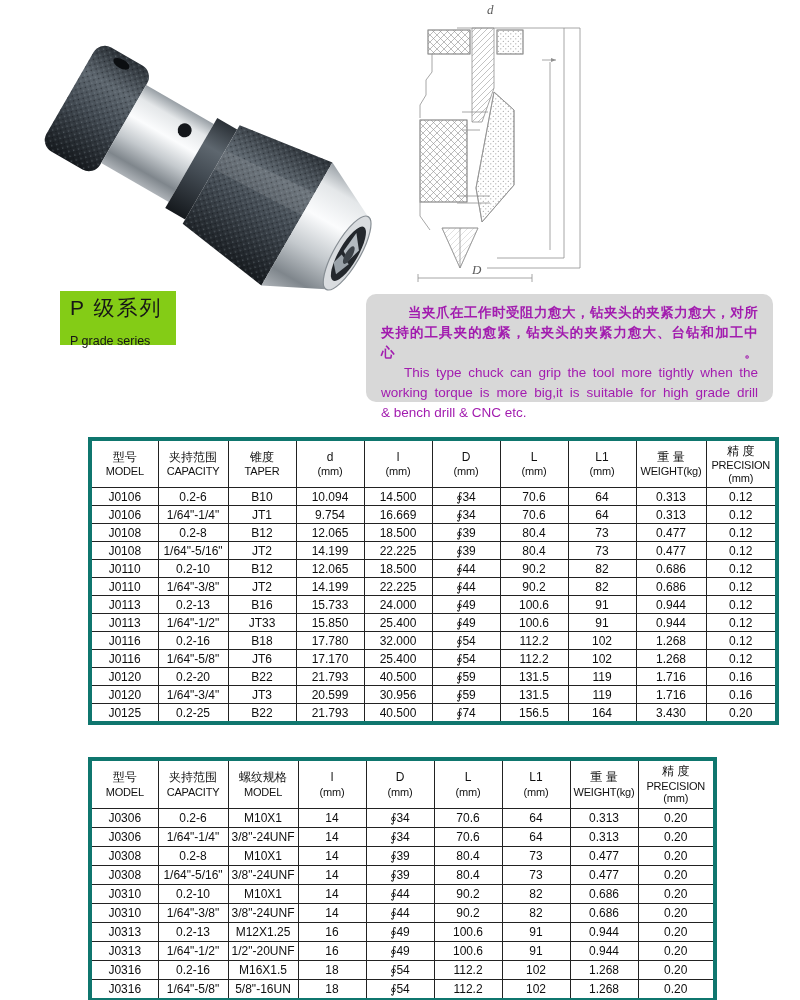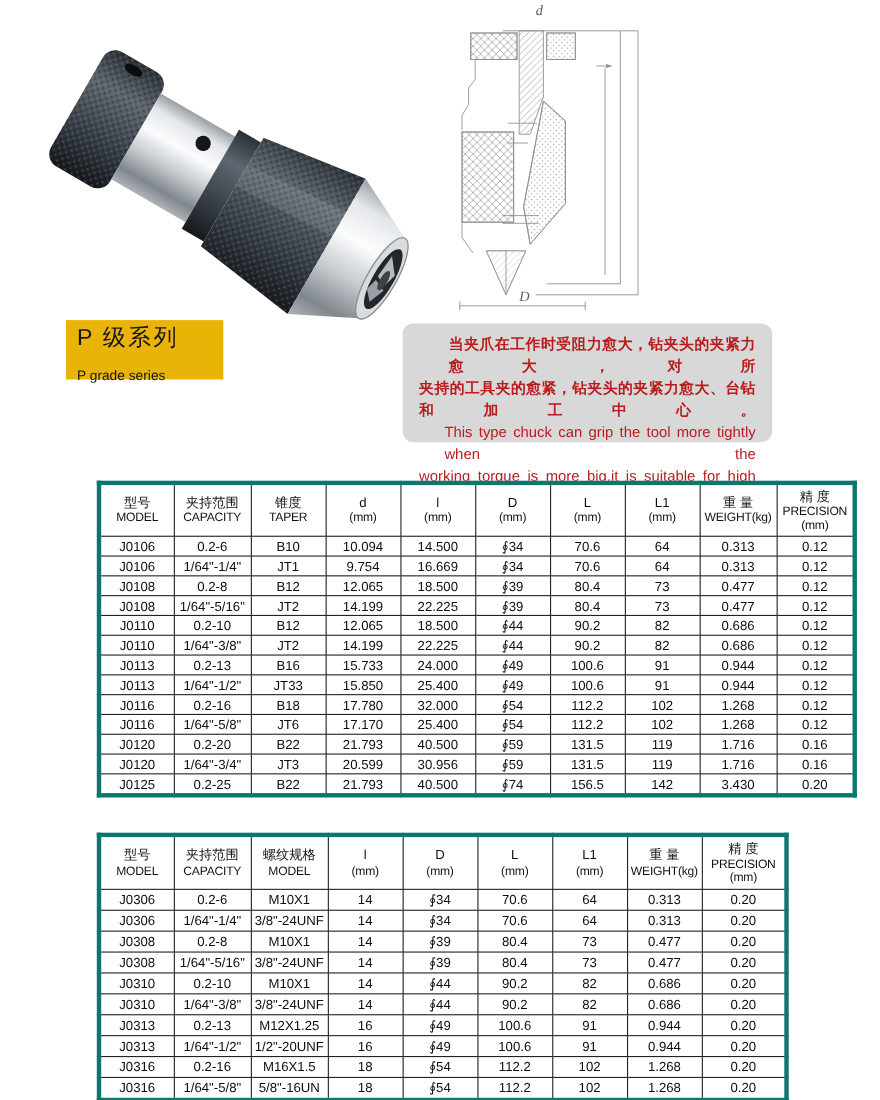--- a/index.html
+++ b/index.html
@@ -6,30 +6,30 @@
   .page {
     position:relative; width:800px; height:1000px; background:#fff;
     font-family:"Liberation Sans","DejaVu Sans",sans-serif; color:#111;
     overflow:hidden;
   }
   
   .photo { position:absolute; left:20px; top:5px; width:360px; height:292px; }
   .drawing { position:absolute; left:402px; top:0px; width:200px; height:292px; }
   
   .series-box {
-    position:absolute; left:60px; top:291px; width:143px; height:54px;
-    background:#eab308; box-sizing:border-box; padding:5px 0 0 10px;
+    position:absolute; left:60px; top:291px; width:116px; height:54px;
+    background:#84cc16; box-sizing:border-box; padding:5px 0 0 10px;
   }
   .series-zh { font-size:21px; letter-spacing:2px; color:#161616; line-height:1.1; white-space:nowrap; }
   .series-en { font-size:12.5px; color:#161616; line-height:1.2; white-space:nowrap;margin-top:15px; }
   
   .desc-box {
-    position:absolute; left:366px; top:294px; width:336px; height:108px;
+    position:absolute; left:366px; top:294px; width:407px; height:108px;
     background:#d8d8d8; border-radius:10px; box-sizing:border-box;
-    padding:9px 15px 0 15px; color:#b91c1c;
+    padding:9px 15px 0 15px; color:#a21caf;
   }
   .desc-line { font-size:13.5px; line-height:1.48; }
   .desc-zh { font-weight:bold; letter-spacing:0.3px; }
   .just { text-align:justify; text-align-last:justify; }
   .indent-zh { padding-left:27px; }
   .indent-en { padding-left:23px; }
   
   table.spec {
     position:absolute; border-collapse:collapse; table-layout:fixed;
     border:4px solid #0f766e; background:#fff;
@@ -376,21 +376,21 @@
           <td>0.16</td>
         </tr>
         <tr>
           <td>J0125</td>
           <td>0.2-25</td>
           <td>B22</td>
           <td>21.793</td>
           <td>40.500</td>
           <td>∮74</td>
           <td>156.5</td>
-          <td>142</td>
+          <td>164</td>
           <td>3.430</td>
           <td>0.20</td>
         </tr>
       </tbody>
   </table>
 
   <table class="spec" id="table2">
     <colgroup>
       <col style="width:68px">
         <col style="width:70px">

